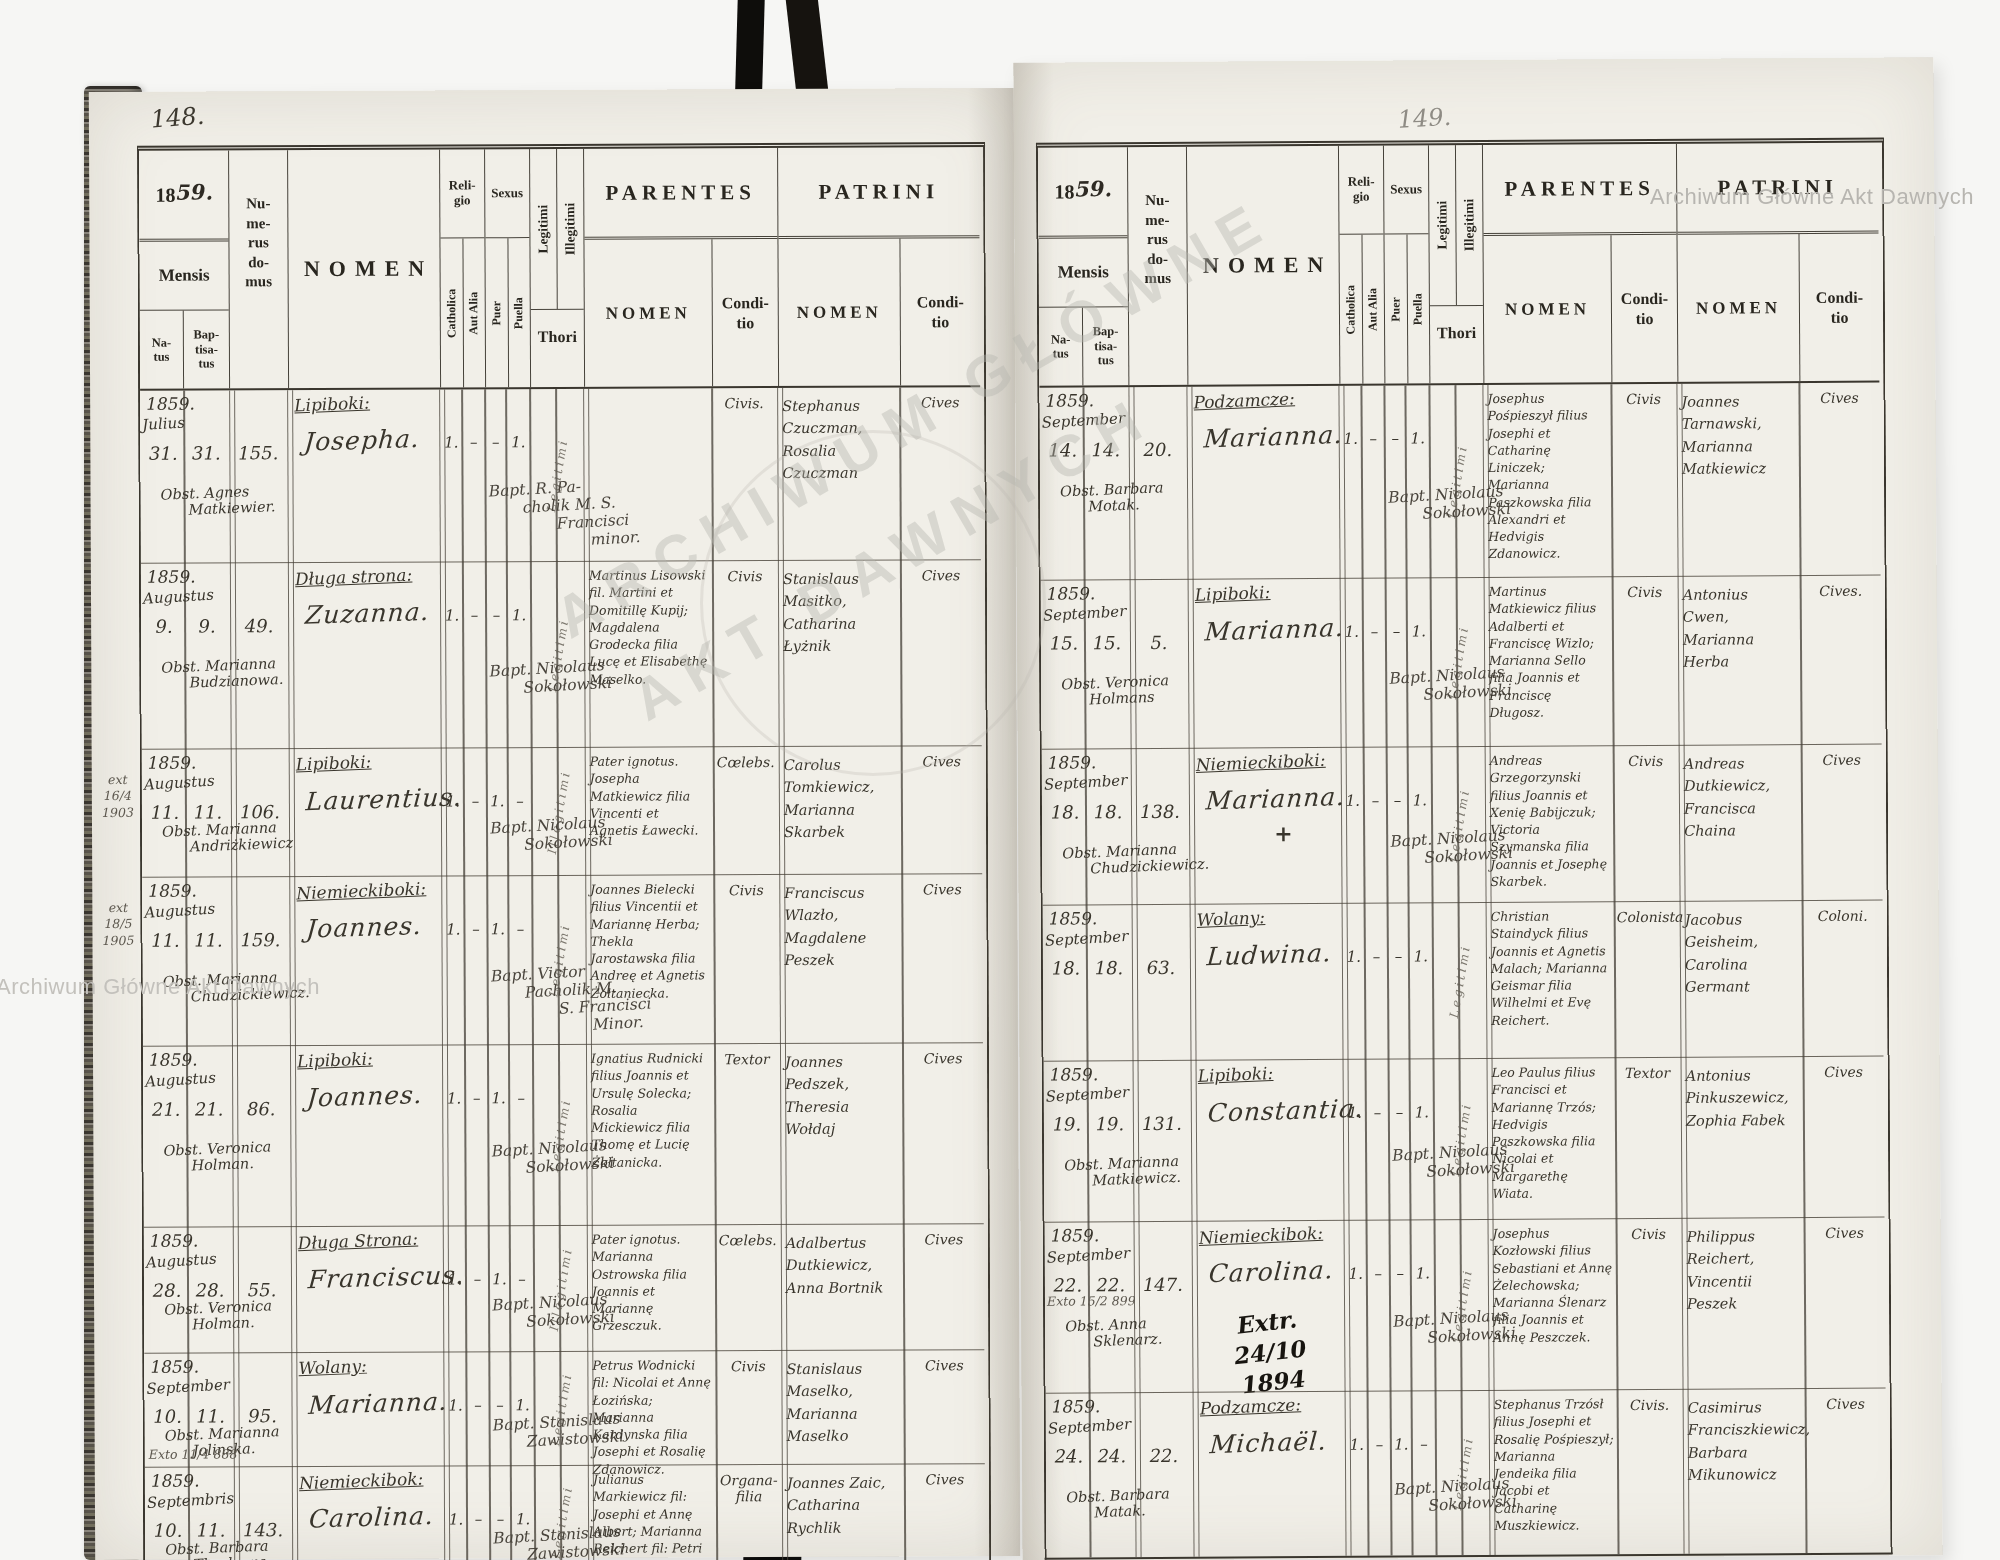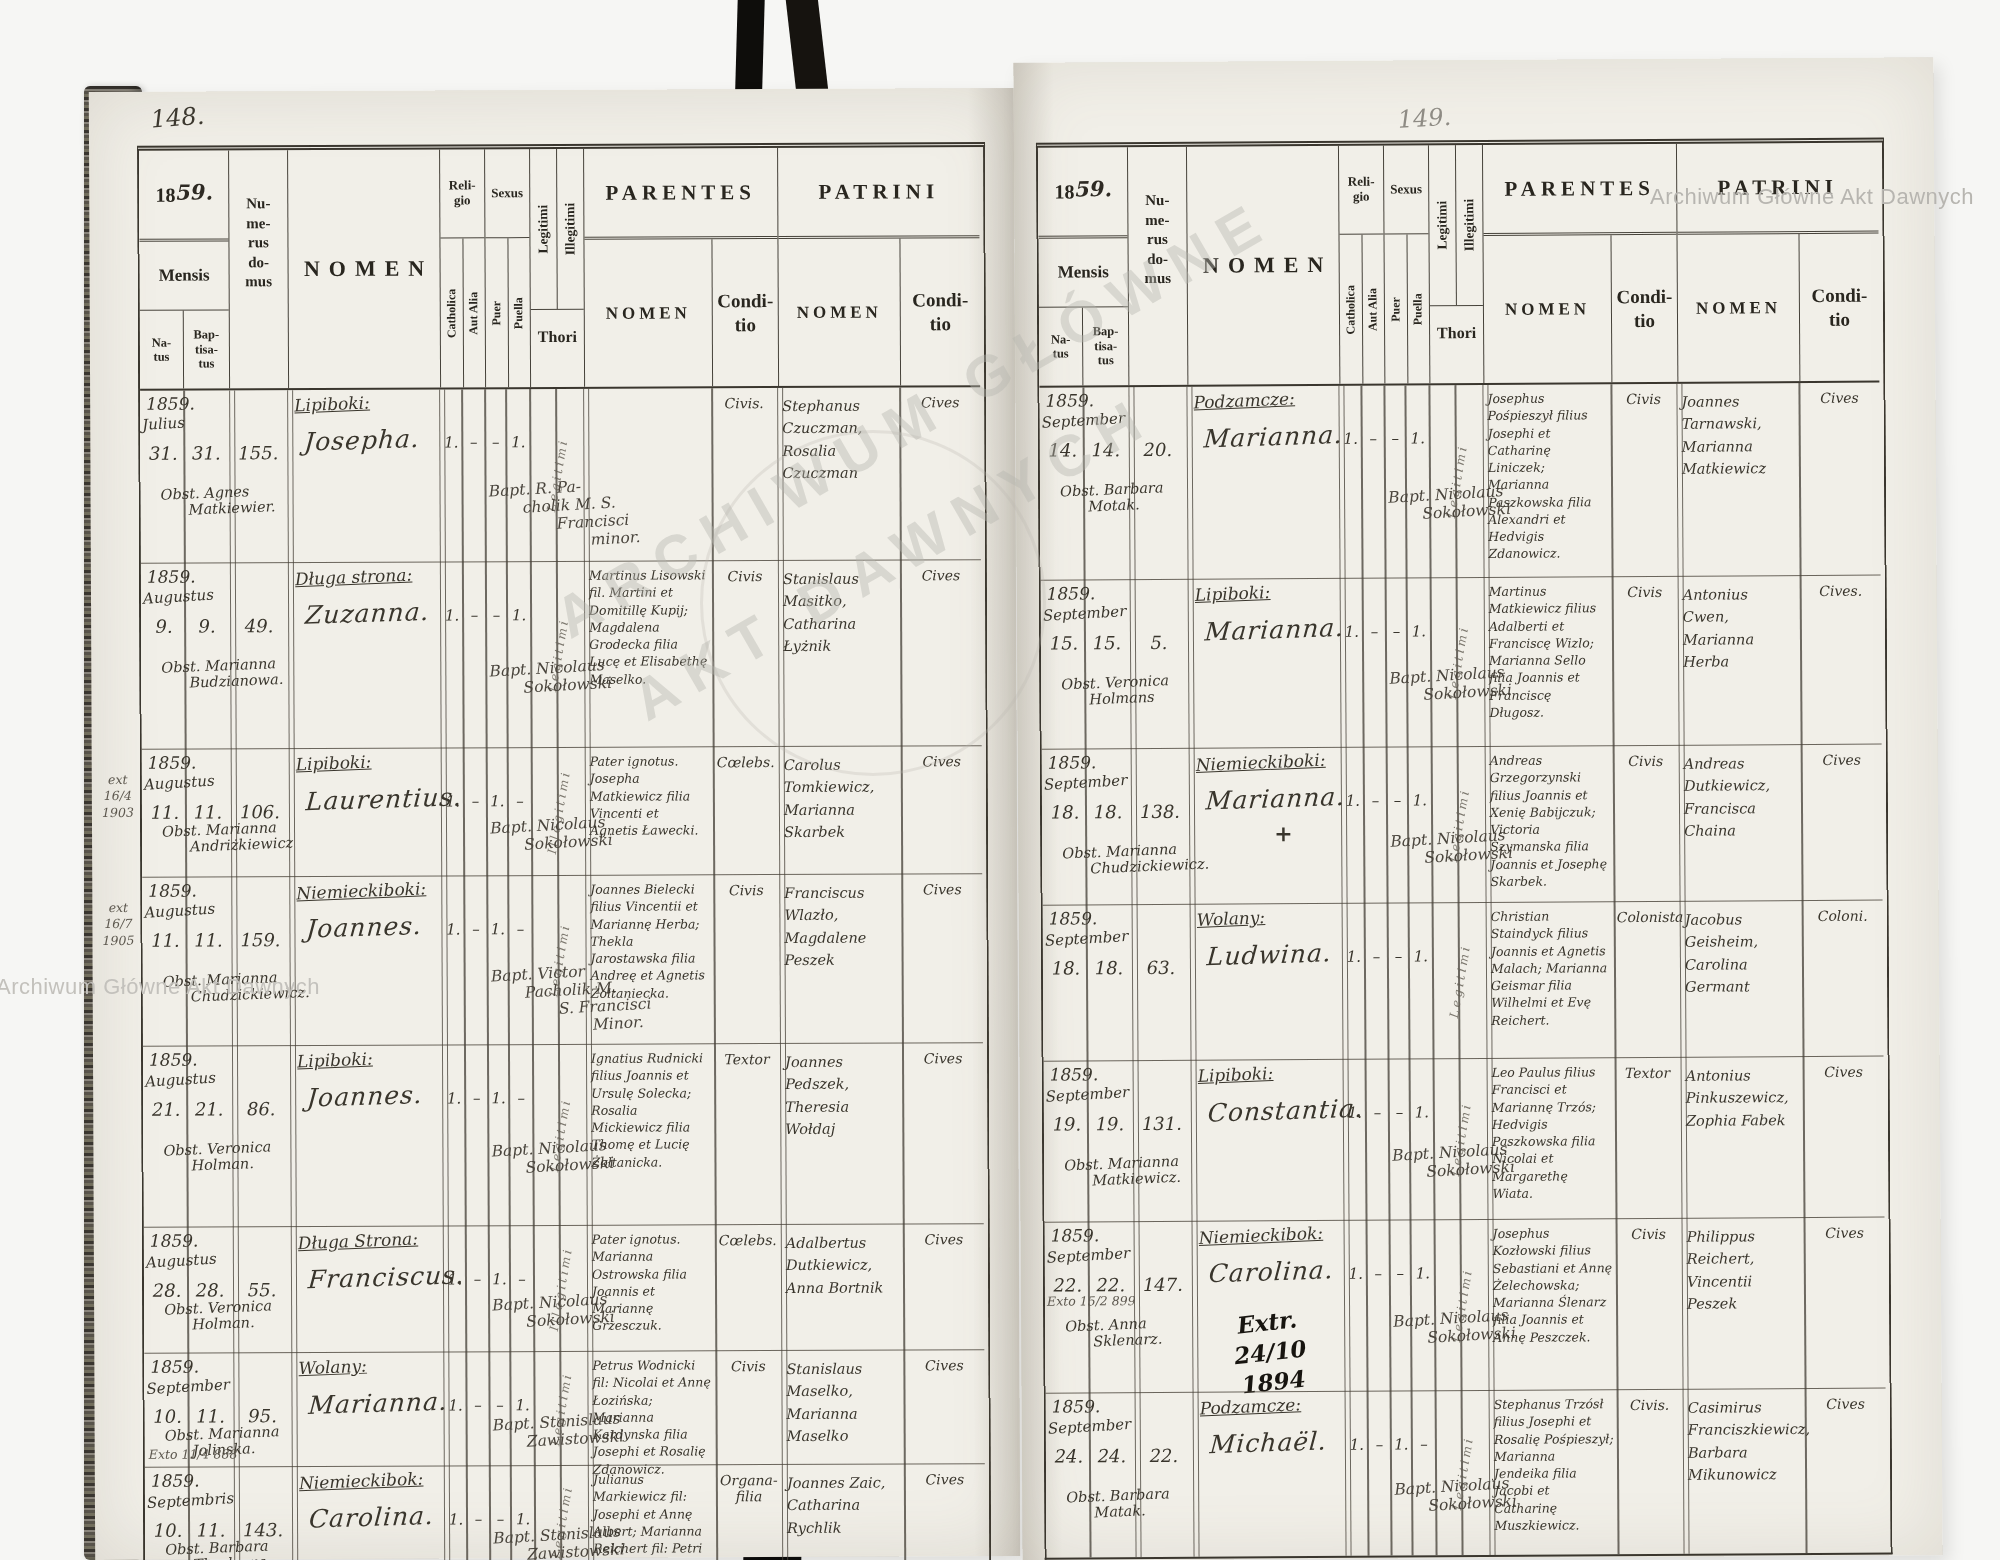--- a/index.html
+++ b/index.html
@@ -85,21 +85,21 @@
   .h-thori{flex:1;display:flex;align-items:flex-start;justify-content:center;padding-top:18px;
     font-weight:bold;font-size:16px;}
   .h-big{height:88px;border-bottom:3px double #46423a;display:flex;align-items:center;justify-content:center;
     font-weight:bold;font-size:21px;letter-spacing:5px;}
   .h-sub{flex:1;display:flex;}
   .h-snom{border-right:1px solid #46423a;display:flex;align-items:center;justify-content:center;
     font-weight:bold;font-size:17px;letter-spacing:4px;box-sizing:border-box;}
   .h-snom-par{width:128px;}
   .h-snom-pat{width:122px;}
   .h-scond{flex:1;display:flex;flex-direction:column;align-items:center;justify-content:center;
-    font-weight:bold;font-size:19px;line-height:1.25;}
+    font-weight:bold;font-size:16px;line-height:1.25;}
 
   
   .tbody{position:relative;width:840px;}
   .vline{position:absolute;top:0;bottom:0;width:1.5px;background:#4c473e;opacity:.8;z-index:1;}
   .vline.dbl{width:4px;background:transparent;border-left:1.5px solid #4c473e;border-right:1.5px solid #4c473e;}
   .regrow{position:relative;width:840px;z-index:2;}
   .regrow + .regrow{border-top:1px solid rgba(72,66,56,.8);}
   .regrow > div{position:absolute;}
 
   .hw{font-family:"DejaVu Serif",serif;font-style:italic;color:#39352c;}
@@ -339,21 +339,21 @@
             <div class="hw bln" style="padding-left: 34px;">Sokołowski</div>
           </div>
           <div class="hw pnom">Pater ignotus. Josepha Matkiewicz filia Vincenti et Agnetis Ławecki.</div>
           <div class="hw pcond">Cœlebs.</div>
           <div class="hw gnom">Carolus Tomkiewicz, Marianna Skarbek</div>
           <div class="hw gcond">Cives</div>
         </div>
         <div class="regrow" style="height: 168px;">
           <div class="mnote mside">
             <div class="mline">ext</div>
-            <div class="mline">16/7</div>
+            <div class="mline">18/5</div>
             <div class="mline">1905</div>
           </div>
           <div class="hw yr">1859.</div>
           <div class="hw mo">Augustus</div>
           <div class="hw dn">11.</div>
           <div class="hw db">11.</div>
           <div class="hw dd">159.</div>
           <div class="hw loc">Niemieckiboki:</div>
           <div class="hw nm">Joannes.</div>
           <div class="obs">

